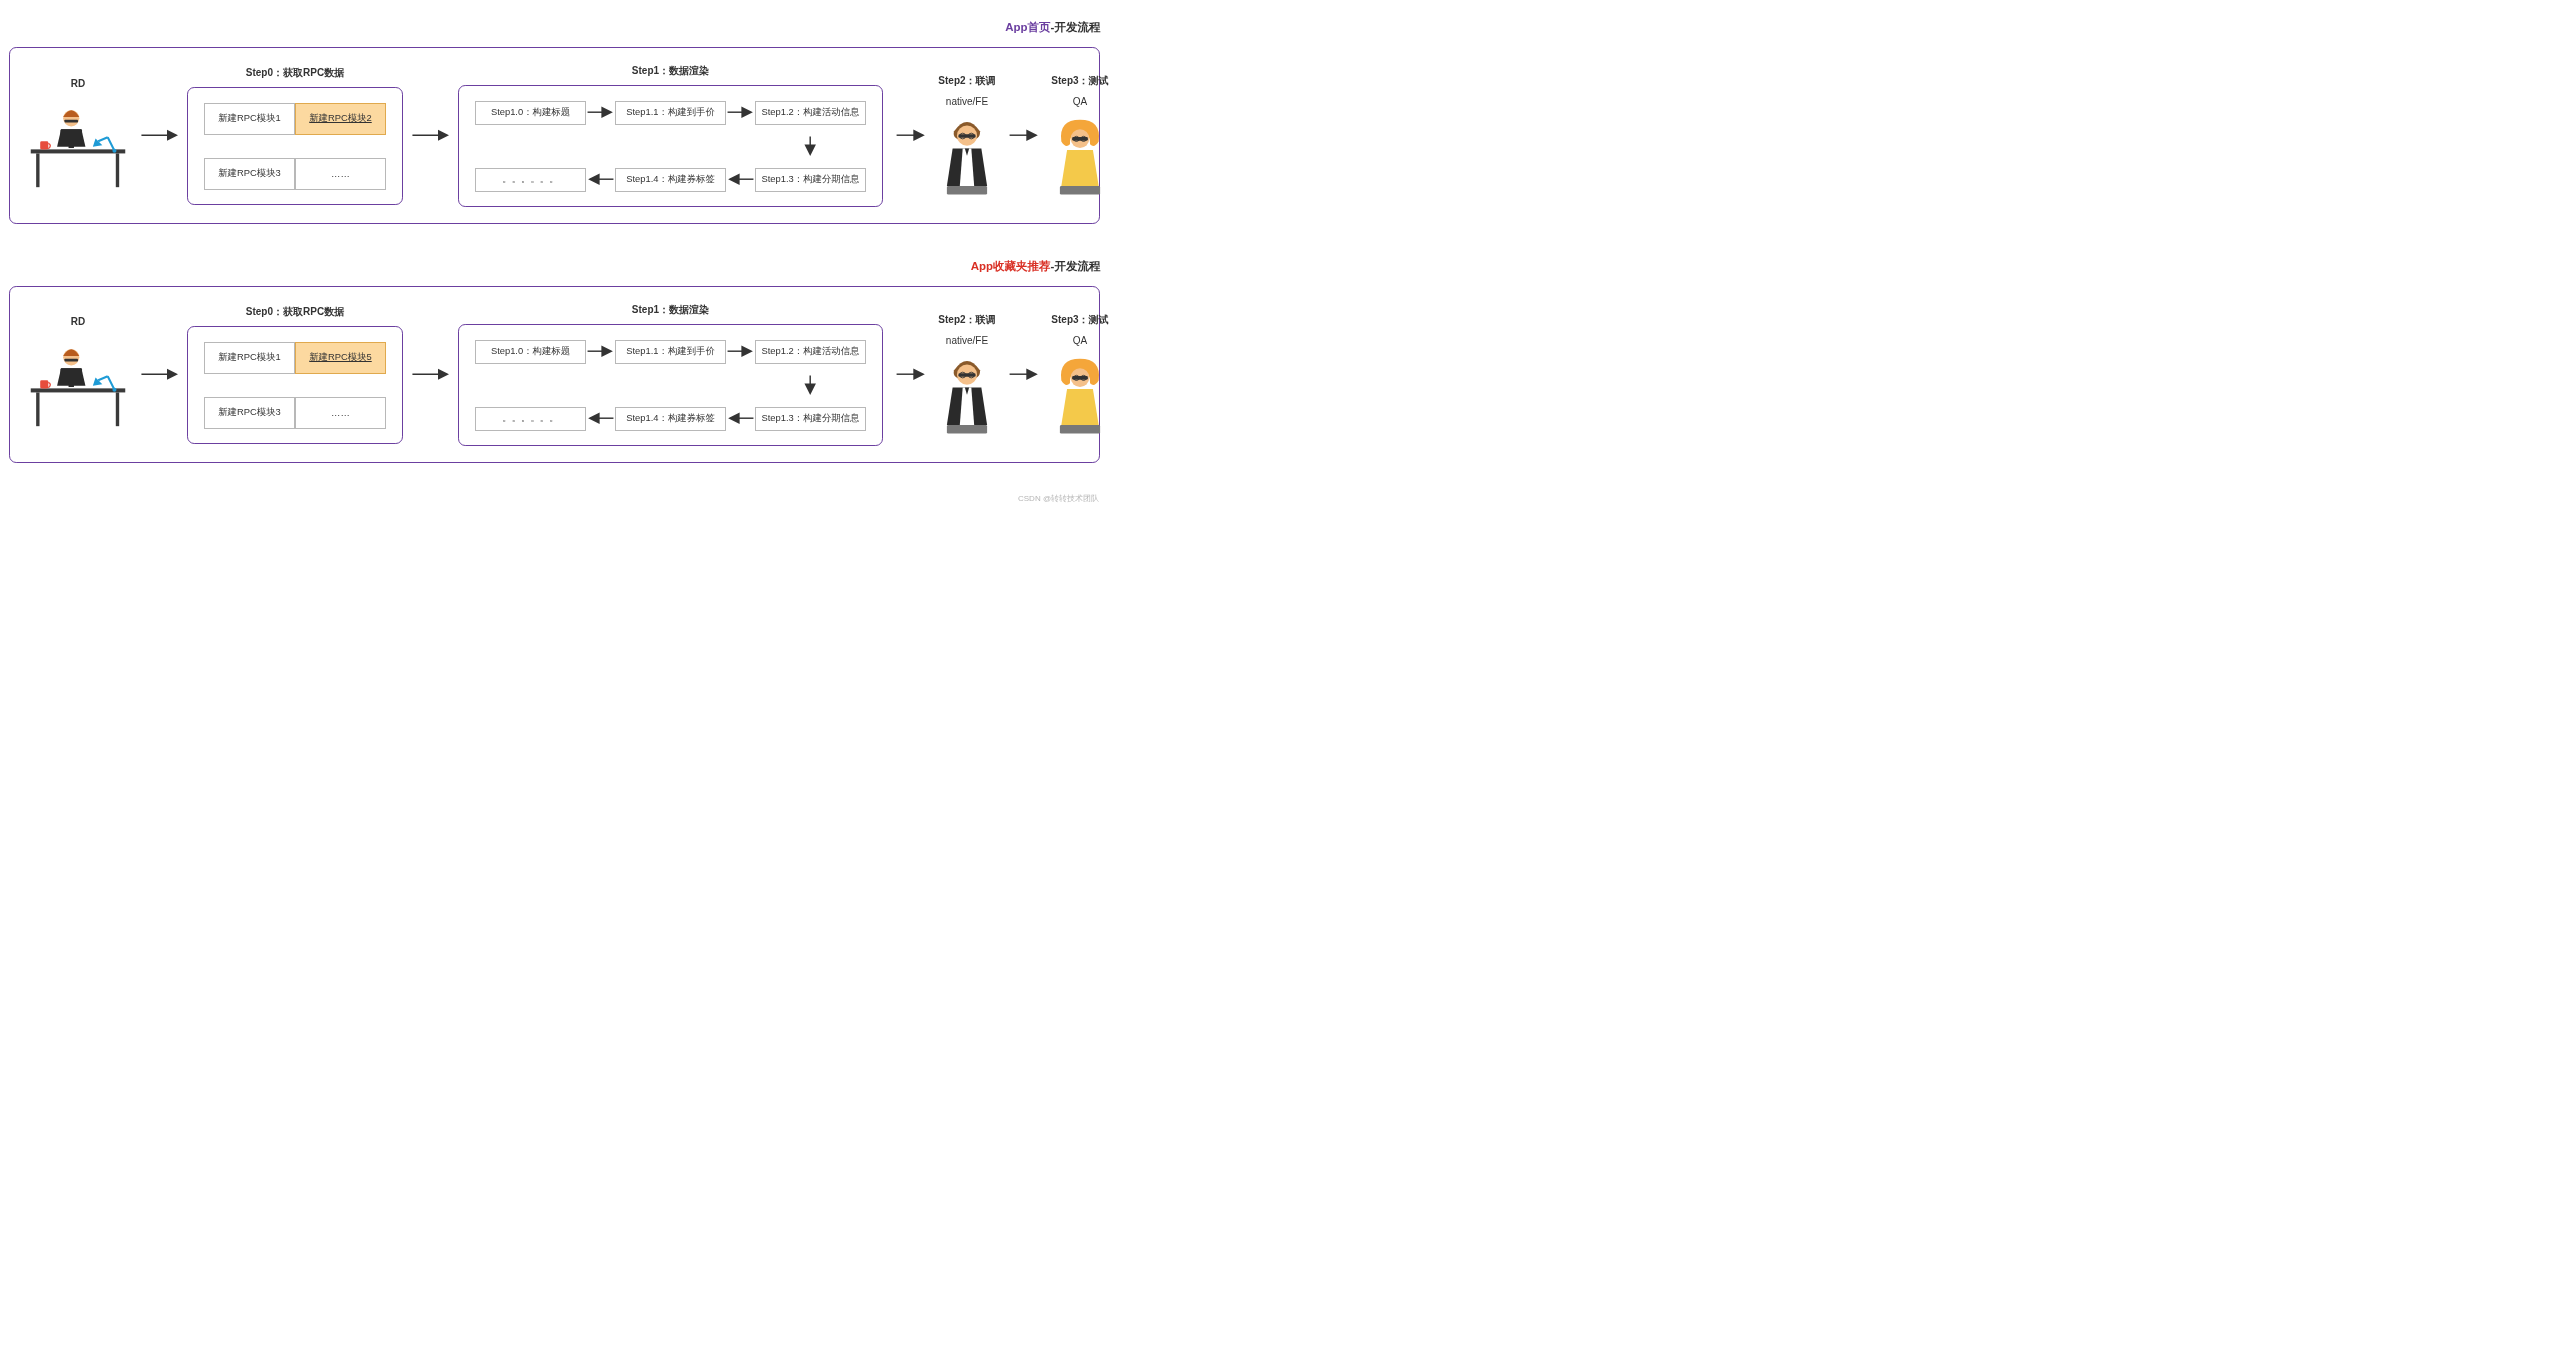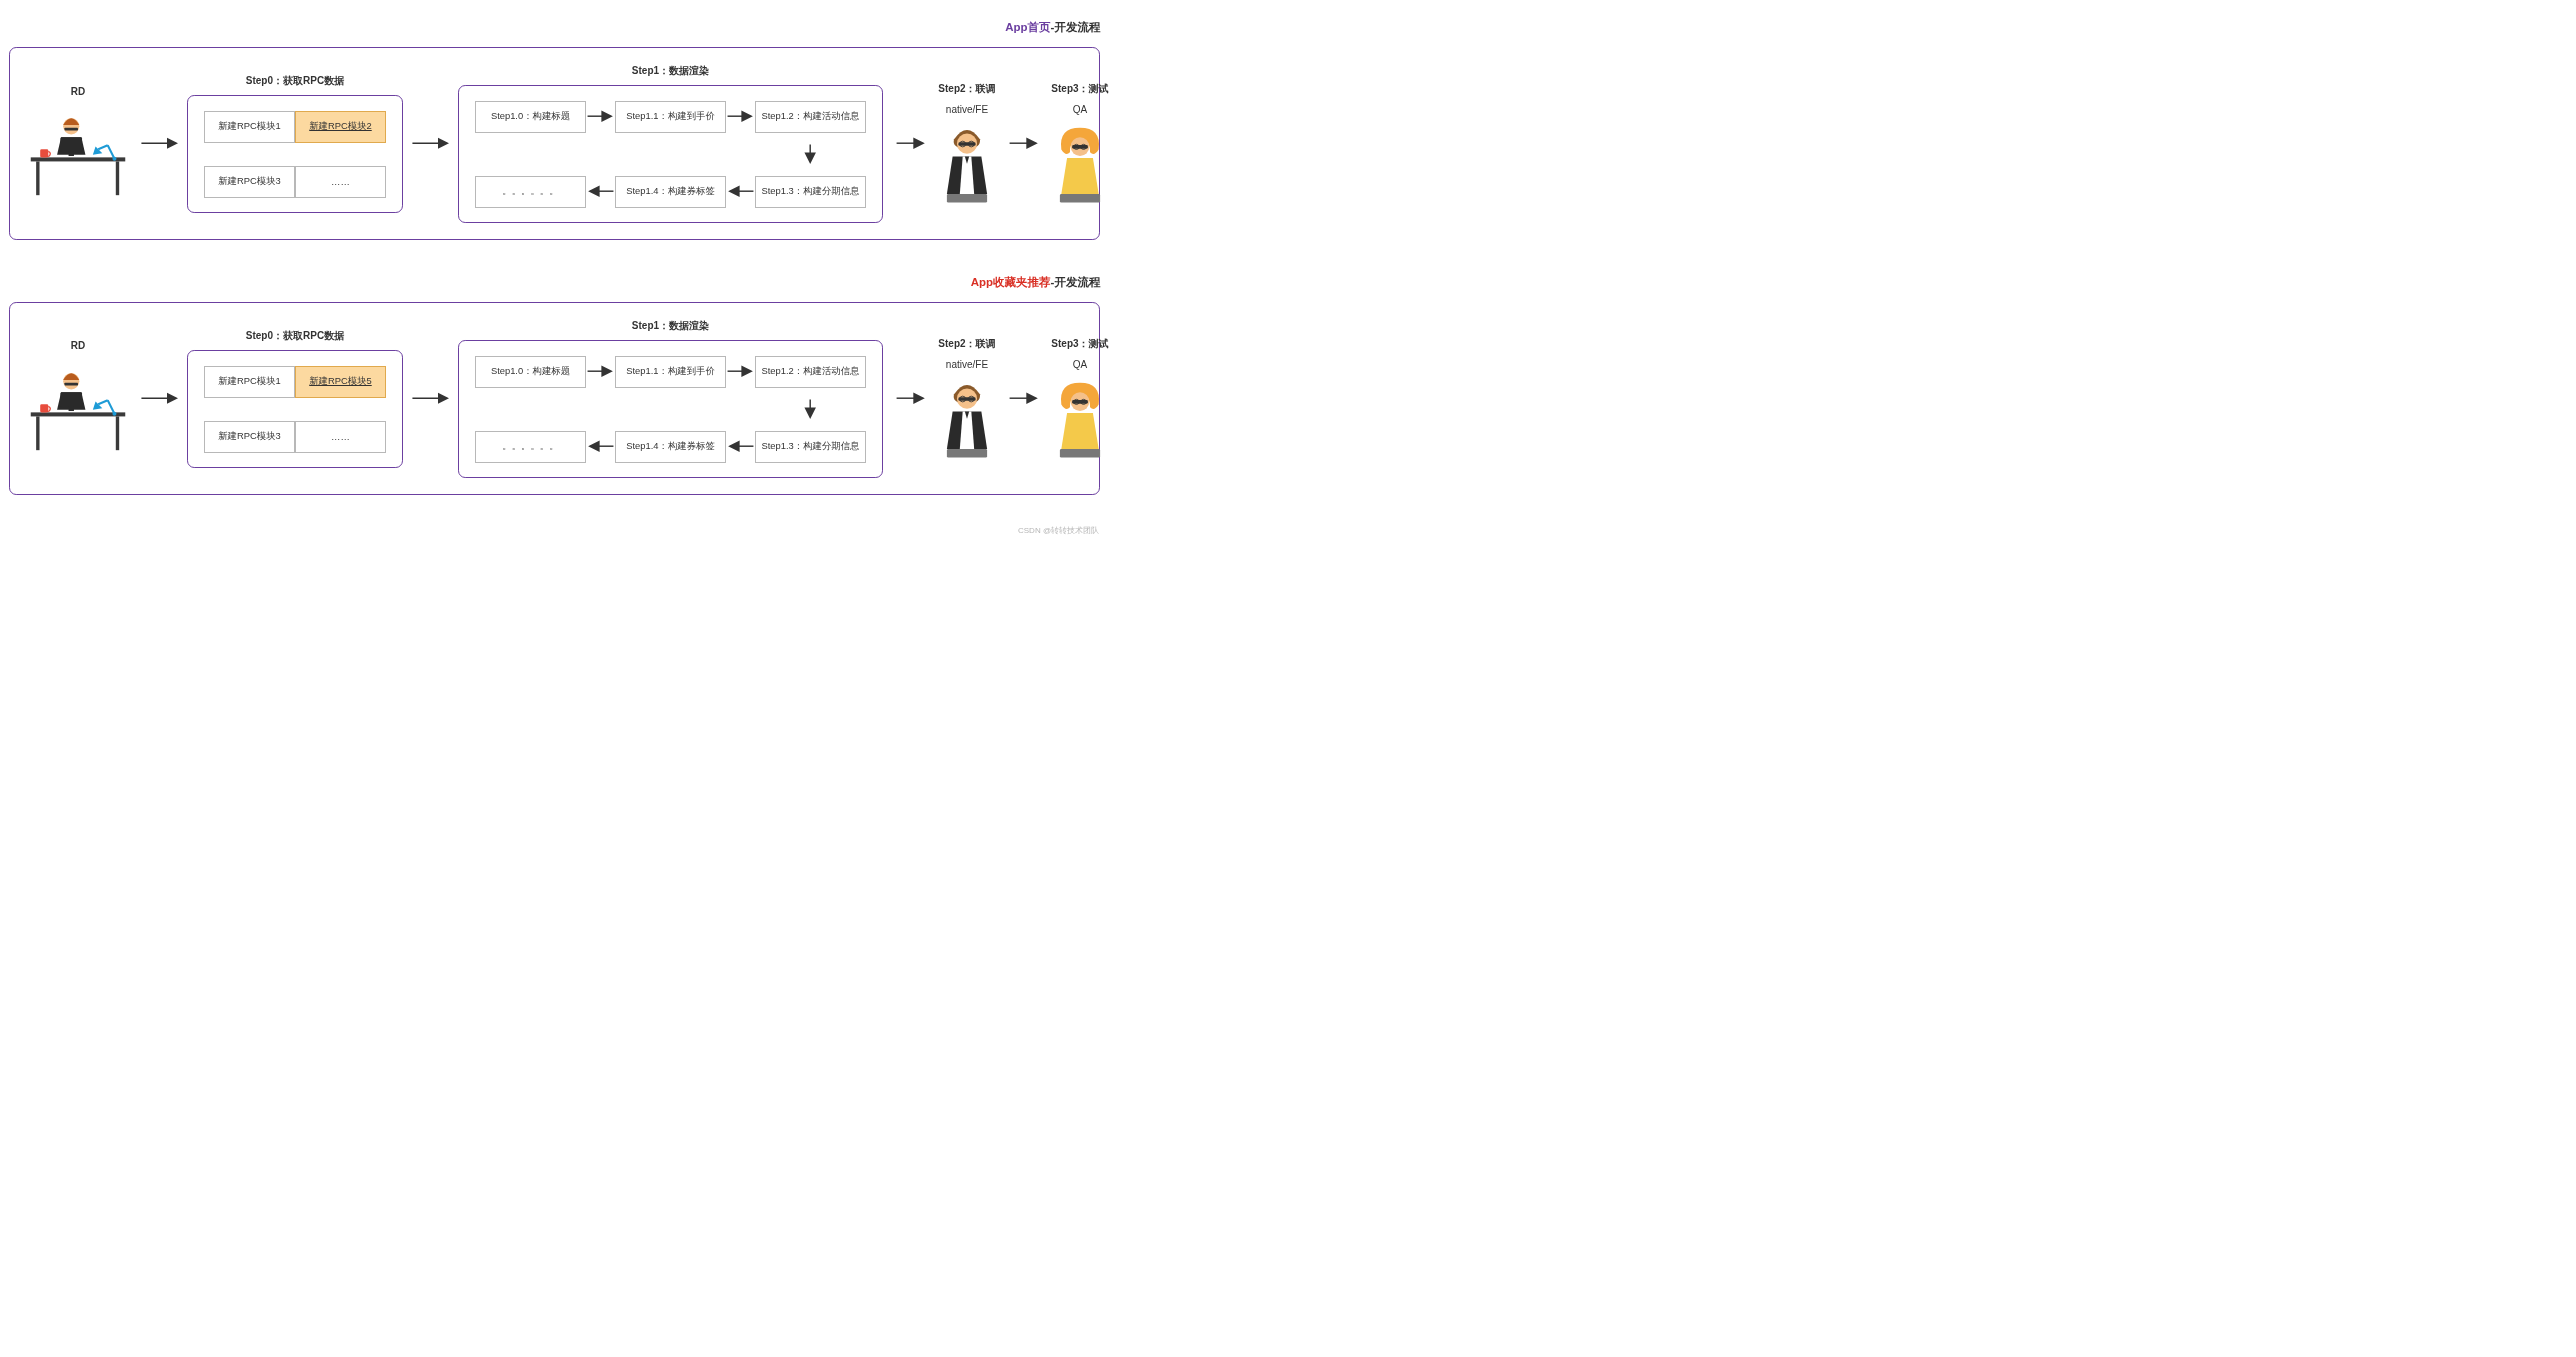--- a/index.html
+++ b/index.html
@@ -97,21 +97,21 @@
   .vwrap {
     display:flex; justify-content:center;
   }
   .sbox {
     border: 0.7px solid var(--box-border);
     display: flex;
     align-items: center;
     justify-content: center;
     font-size: 9.4px;
     background: #fff;
-    height: 32px;
+    height: 24px;
     width: 111px;
     text-align: center;
     padding: 0 4.3px;
   }
 
   
   .arrow-h, .arrow-h-rev {
     display:flex; align-items:center; justify-content:center;
     min-width: 29px;
   }

